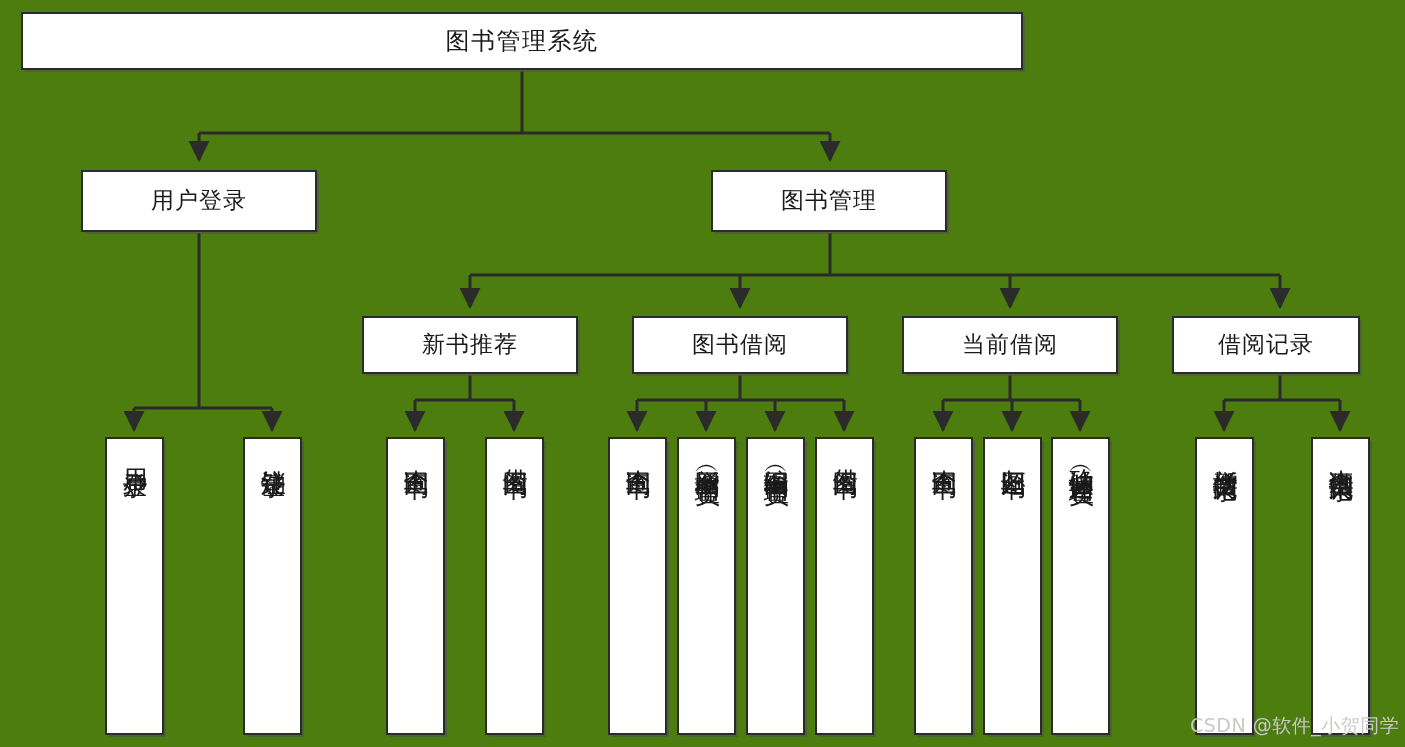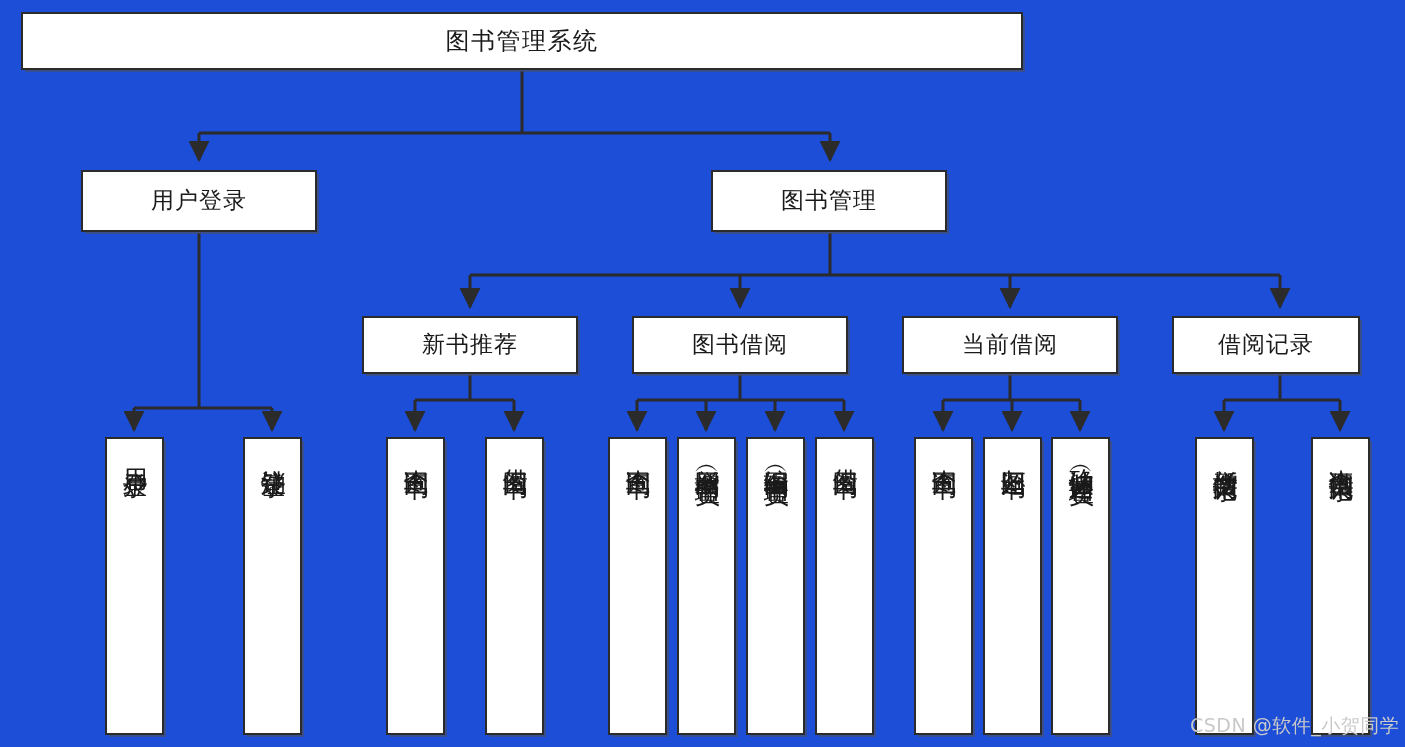--- a/index.html
+++ b/index.html
@@ -8,21 +8,21 @@
     padding: 0;
     background: #ffffff;
   }
   body {
     font-family: "DejaVu Sans", "Liberation Sans", sans-serif;
   }
   #canvas {
     position: relative;
     width: 1405px;
     height: 747px;
-    background: #1d4ed8;
+    background: #4d7c0f;
     overflow: hidden;
   }
   #wires {
     position: absolute;
     left: 0;
     top: 0;
     width: 1405px;
     height: 747px;
     pointer-events: none;
   }

